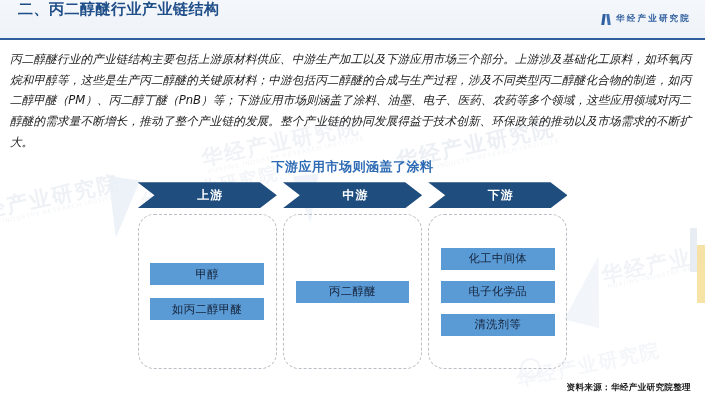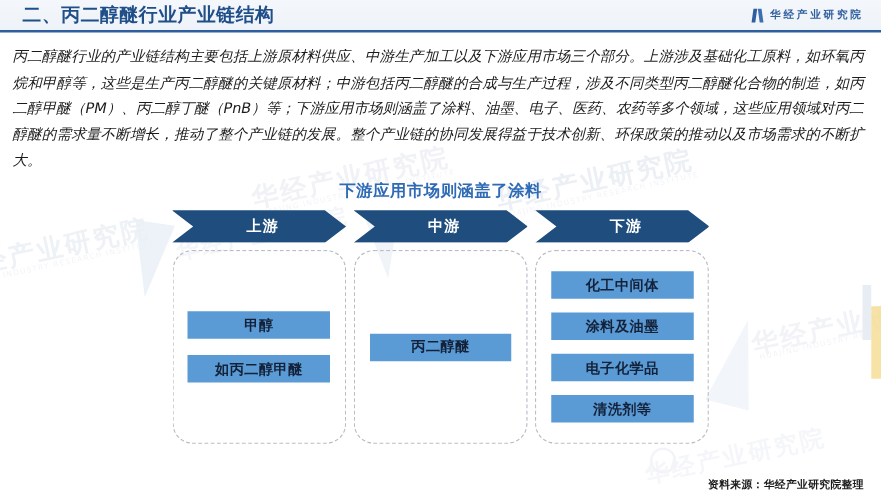--- a/index.html
+++ b/index.html
@@ -93,25 +93,24 @@
     right: 8px; top: 228px;
     width: 7px; height: 44px;
     background: #e8edf4;
     z-index: 0;
   }
 
   
   .header {
     position: relative;
     z-index: 3;
-    height: 26px;
+    height: 40px;
     background: linear-gradient(to bottom, #f4f7fb 0%, #eef3f9 100%);
     border-bottom: 2px solid #2f5e9e;
     display: flex;
-    align-items: center;
     justify-content: space-between;
     padding: 0 14px 0 18px;
     box-sizing: border-box;
   }
   .header-title {
     font-size: 15px;
     font-weight: 700;
     color: #1f4e89;
     letter-spacing: .5px;
   }
@@ -216,21 +215,21 @@
     box-sizing: border-box;
     background: transparent;
   }
   .col.has-four { gap: 11px; }
   .item {
     width: 83%;
     height: 22px;
     background: #5b9bd5;
     color: #13223a;
     font-size: 11.3px;
-    font-weight: 700;
+    font-weight: 400;
     display: flex;
     align-items: center;
     justify-content: center;
     letter-spacing: .4px;
   }
 
   
   .footer {
     position: absolute;
     z-index: 3;
@@ -296,20 +295,19 @@
   <div class="cols">
     <div class="col">
       <div class="item">甲醇</div>
       <div class="item">如丙二醇甲醚</div>
     </div>
     <div class="col">
       <div class="item">丙二醇醚</div>
     </div>
     <div class="col has-four">
       <div class="item">化工中间体</div>
-      <div class="item">涂料及油墨</div>
       <div class="item">电子化学品</div>
       <div class="item">清洗剂等</div>
     </div>
   </div>
 </div>
 
 <div class="footer">资料来源：华经产业研究院整理</div>
 
 </body></html>

